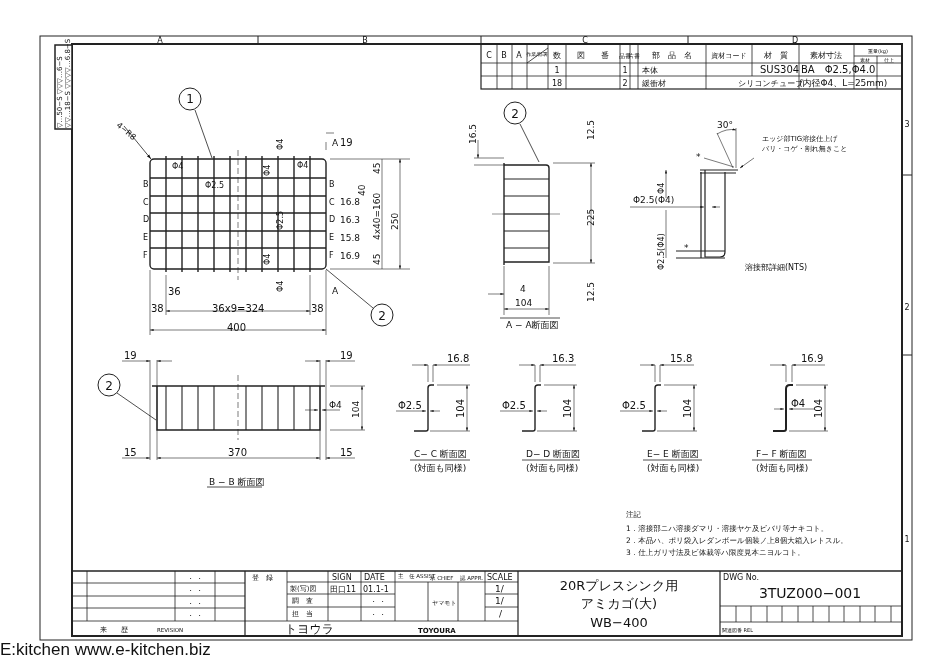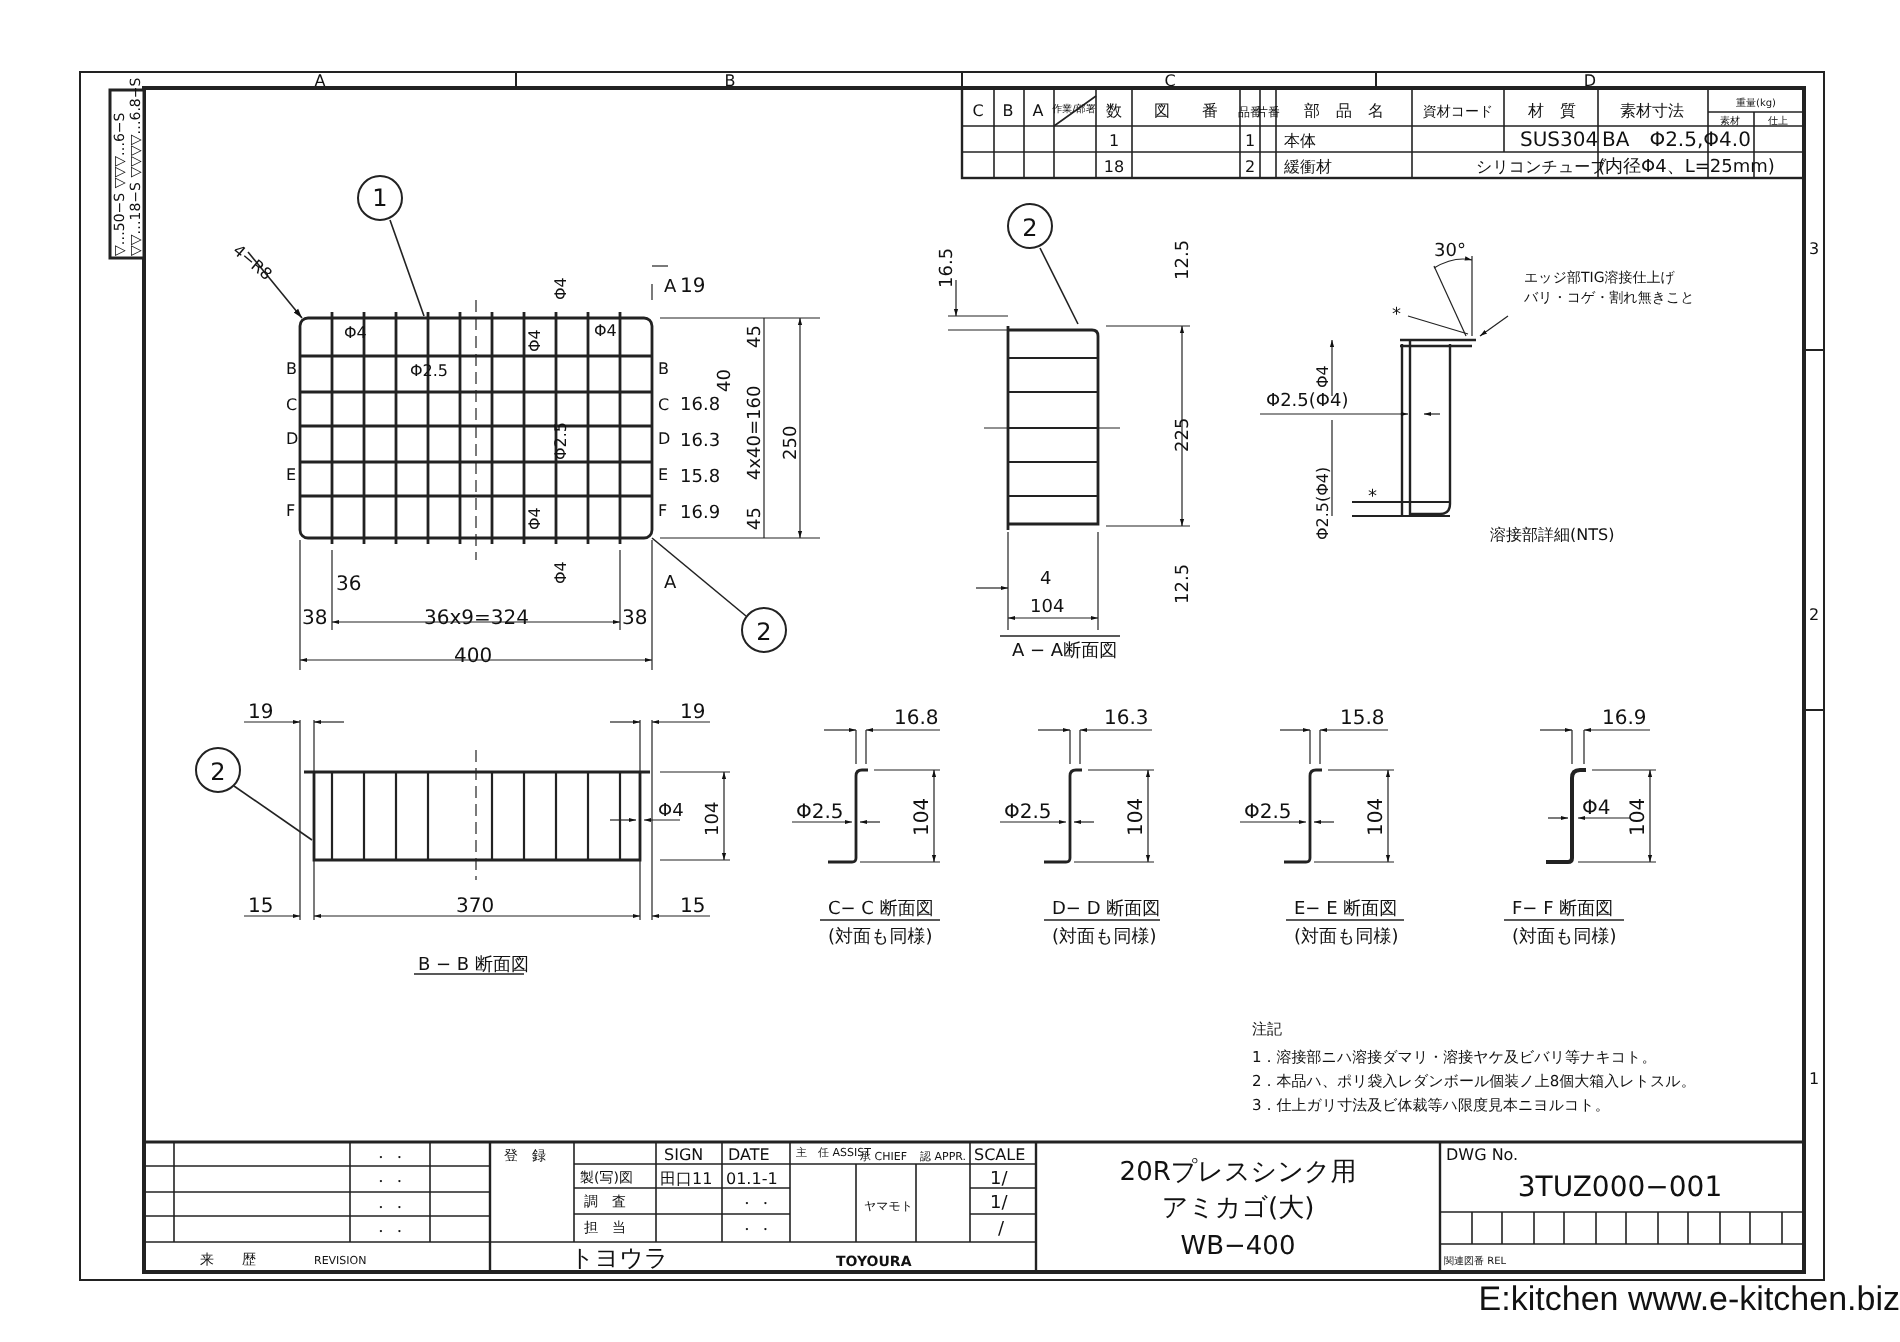--- a/index.html
+++ b/index.html
@@ -1,19 +1,19 @@
 <!DOCTYPE html>
 <html><head>
 <meta charset="utf-8">
 <style>
   html,body{margin:0;padding:0;background:#fff;}
   body{width:950px;height:671px;position:relative;overflow:hidden;font-family:"DejaVu Sans",sans-serif;color:#111;}
   svg{position:absolute;left:0;top:0;}
   .t{font-family:"DejaVu Sans",sans-serif;fill:#111;}
-  .footer{position:absolute;left:0;top:640px;width:950px;text-align:right;font-family:"Liberation Sans",sans-serif;font-size:17px;color:#111;}
+  .footer{position:absolute;left:0;top:640px;width:950px;text-align:left;font-family:"Liberation Sans",sans-serif;font-size:17px;color:#111;}
 </style>
 </head>
 <body>
 
 <svg width="950" height="671" viewBox="0 0 950 671" xmlns="http://www.w3.org/2000/svg">
   <defs>
     <marker id="ar" viewBox="0 0 10 10" refX="10" refY="5" markerWidth="6" markerHeight="6" orient="auto-start-reverse">
       <path d="M0,2 L10,5 L0,8 z" fill="#111"></path>
     </marker>
   </defs>

